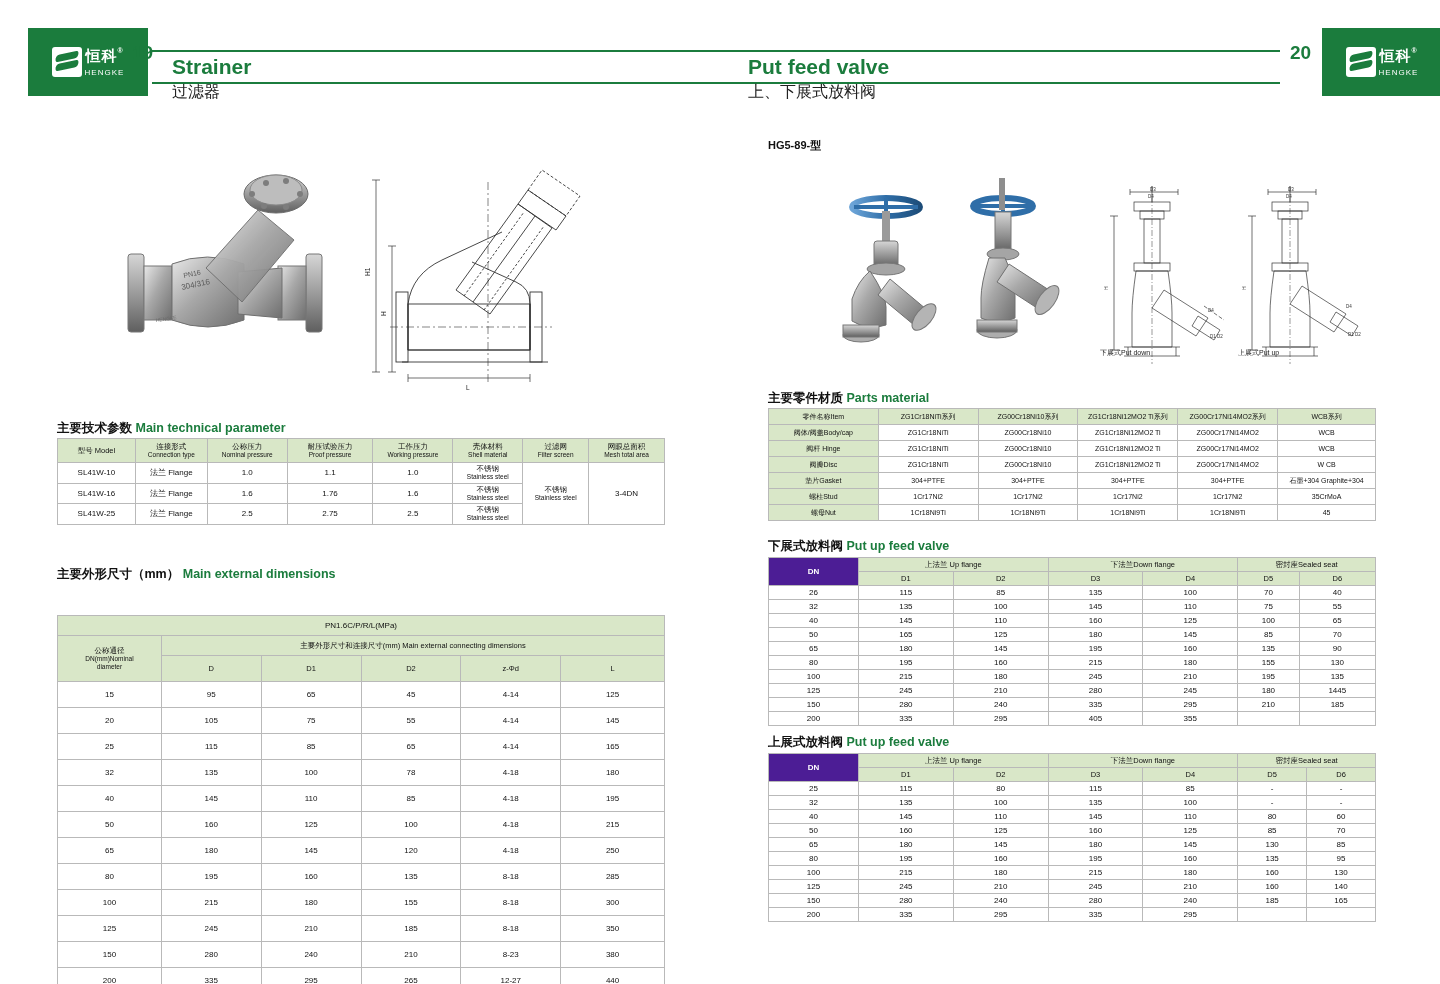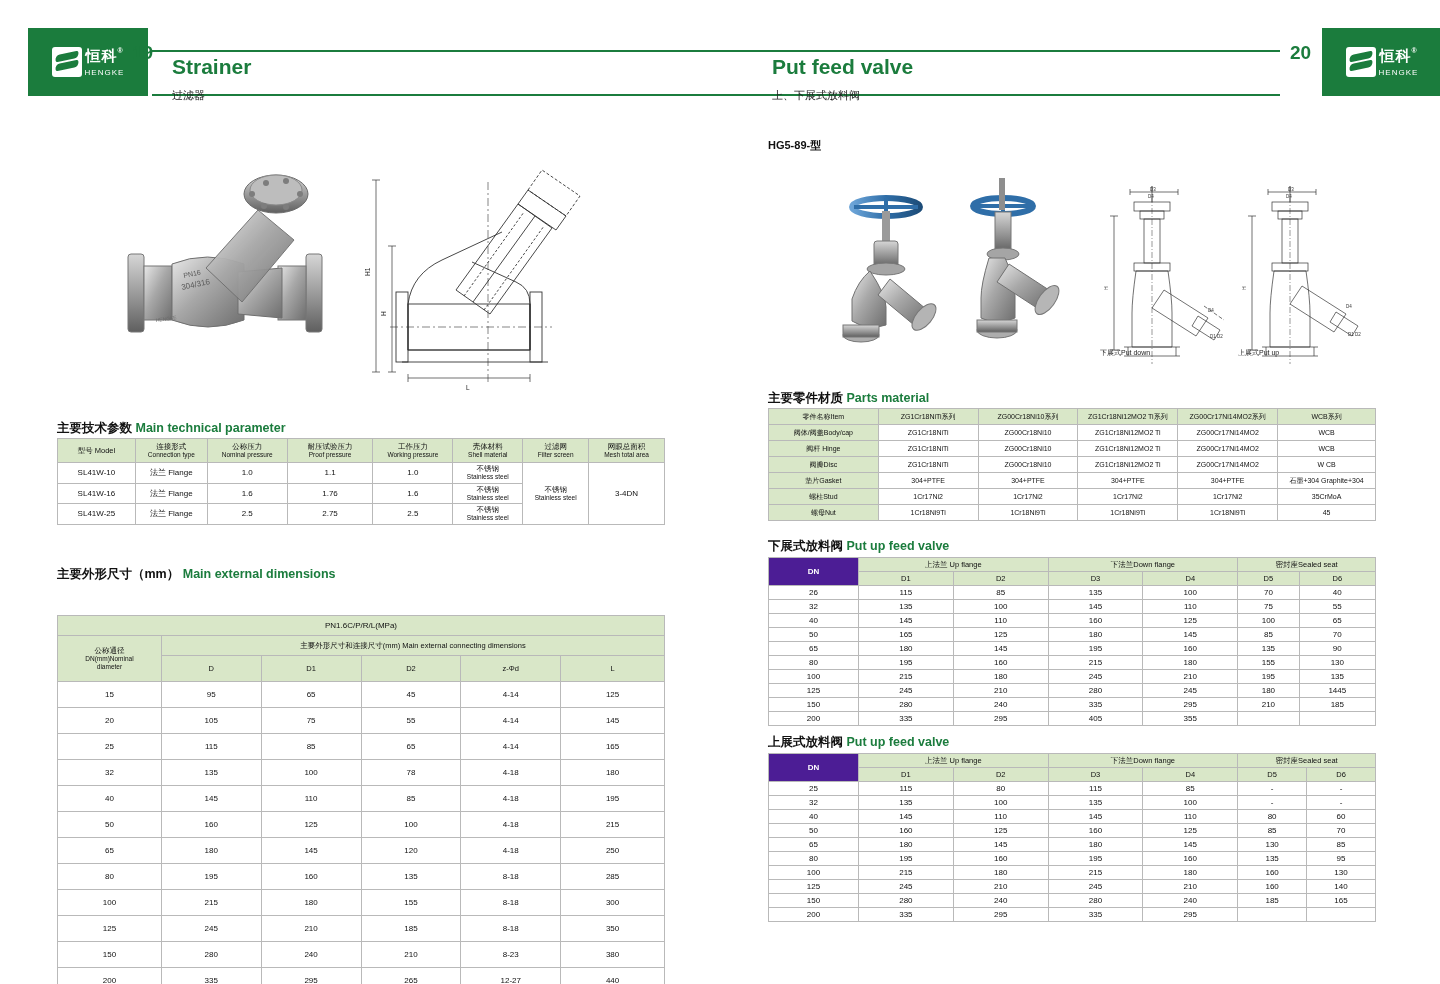--- a/index.html
+++ b/index.html
@@ -37,27 +37,27 @@
   .logo-cn { color:#fff; font-size:15px; font-weight:bold; letter-spacing:1px; }
   .logo-sup { color:#fff; font-size:7px; vertical-align:top; }
   .logo-en { color:#fff; font-size:8px; letter-spacing:1px; margin-top:2px; text-align:center;}
   .logo-stack { display:flex; flex-direction:column; align-items:center; }
 
   .pagenum { position:absolute; font-size:19px; font-weight:bold; color:#1b7c3d; top:14px; }
   .pagenum.left { left:132px; }
   .pagenum.right { left:1290px; }
 
   .title-bar {
-    position:absolute; top:22px; height:46px;
+    position:absolute; top:22px; height:34px;
     border-top:2px solid #1b7c3d; border-bottom:2px solid #1b7c3d;
   }
   .title-bar.left { left:152px; width:1128px; }
   .title-block { position:absolute; }
   .title-en { font-size:21px; font-weight:bold; color:#1b7c3d; line-height:1.1; }
-  .title-cn { font-size:11px; color:#222; line-height:1.2; margin-top:11px; }
+  .title-cn { font-size:16px; color:#222; line-height:1.2; margin-top:4px; }
 
   
   .sec-head { position:absolute; font-size:12.5px; font-weight:bold; color:#1b7c3d; }
   .sec-head .cn { color:#111; }
 
   
   table { border-collapse:collapse; font-size:8px; }
   td, th { border:1px solid #b9b9b9; text-align:center; vertical-align:middle; font-weight:normal; padding:1px 2px; }
   .hdr { background:#d9e7c8; font-size:7.5px; }
   .hdr-lt { background:#d9e7c8; }
@@ -103,21 +103,21 @@
     </div>
   </div>
 
   <div class="pagenum left">19</div>
 
   <div class="title-bar left">
     <div class="title-block" style="left:20px; top:3px;">
       <div class="title-en">Strainer</div>
       <div class="title-cn">过滤器</div>
     </div>
-    <div class="title-block" style="left:620px; top:3px;">
+    <div class="title-block" style="left:596px; top:3px;">
       <div class="title-en">Put feed valve</div>
       <div class="title-cn">上、下展式放料阀</div>
     </div>
   </div>
 
   <div class="pagenum right">20</div>
 
   <div class="logo-box right">
     <div class="logo-inner">
       <div class="logo-mark"></div>

